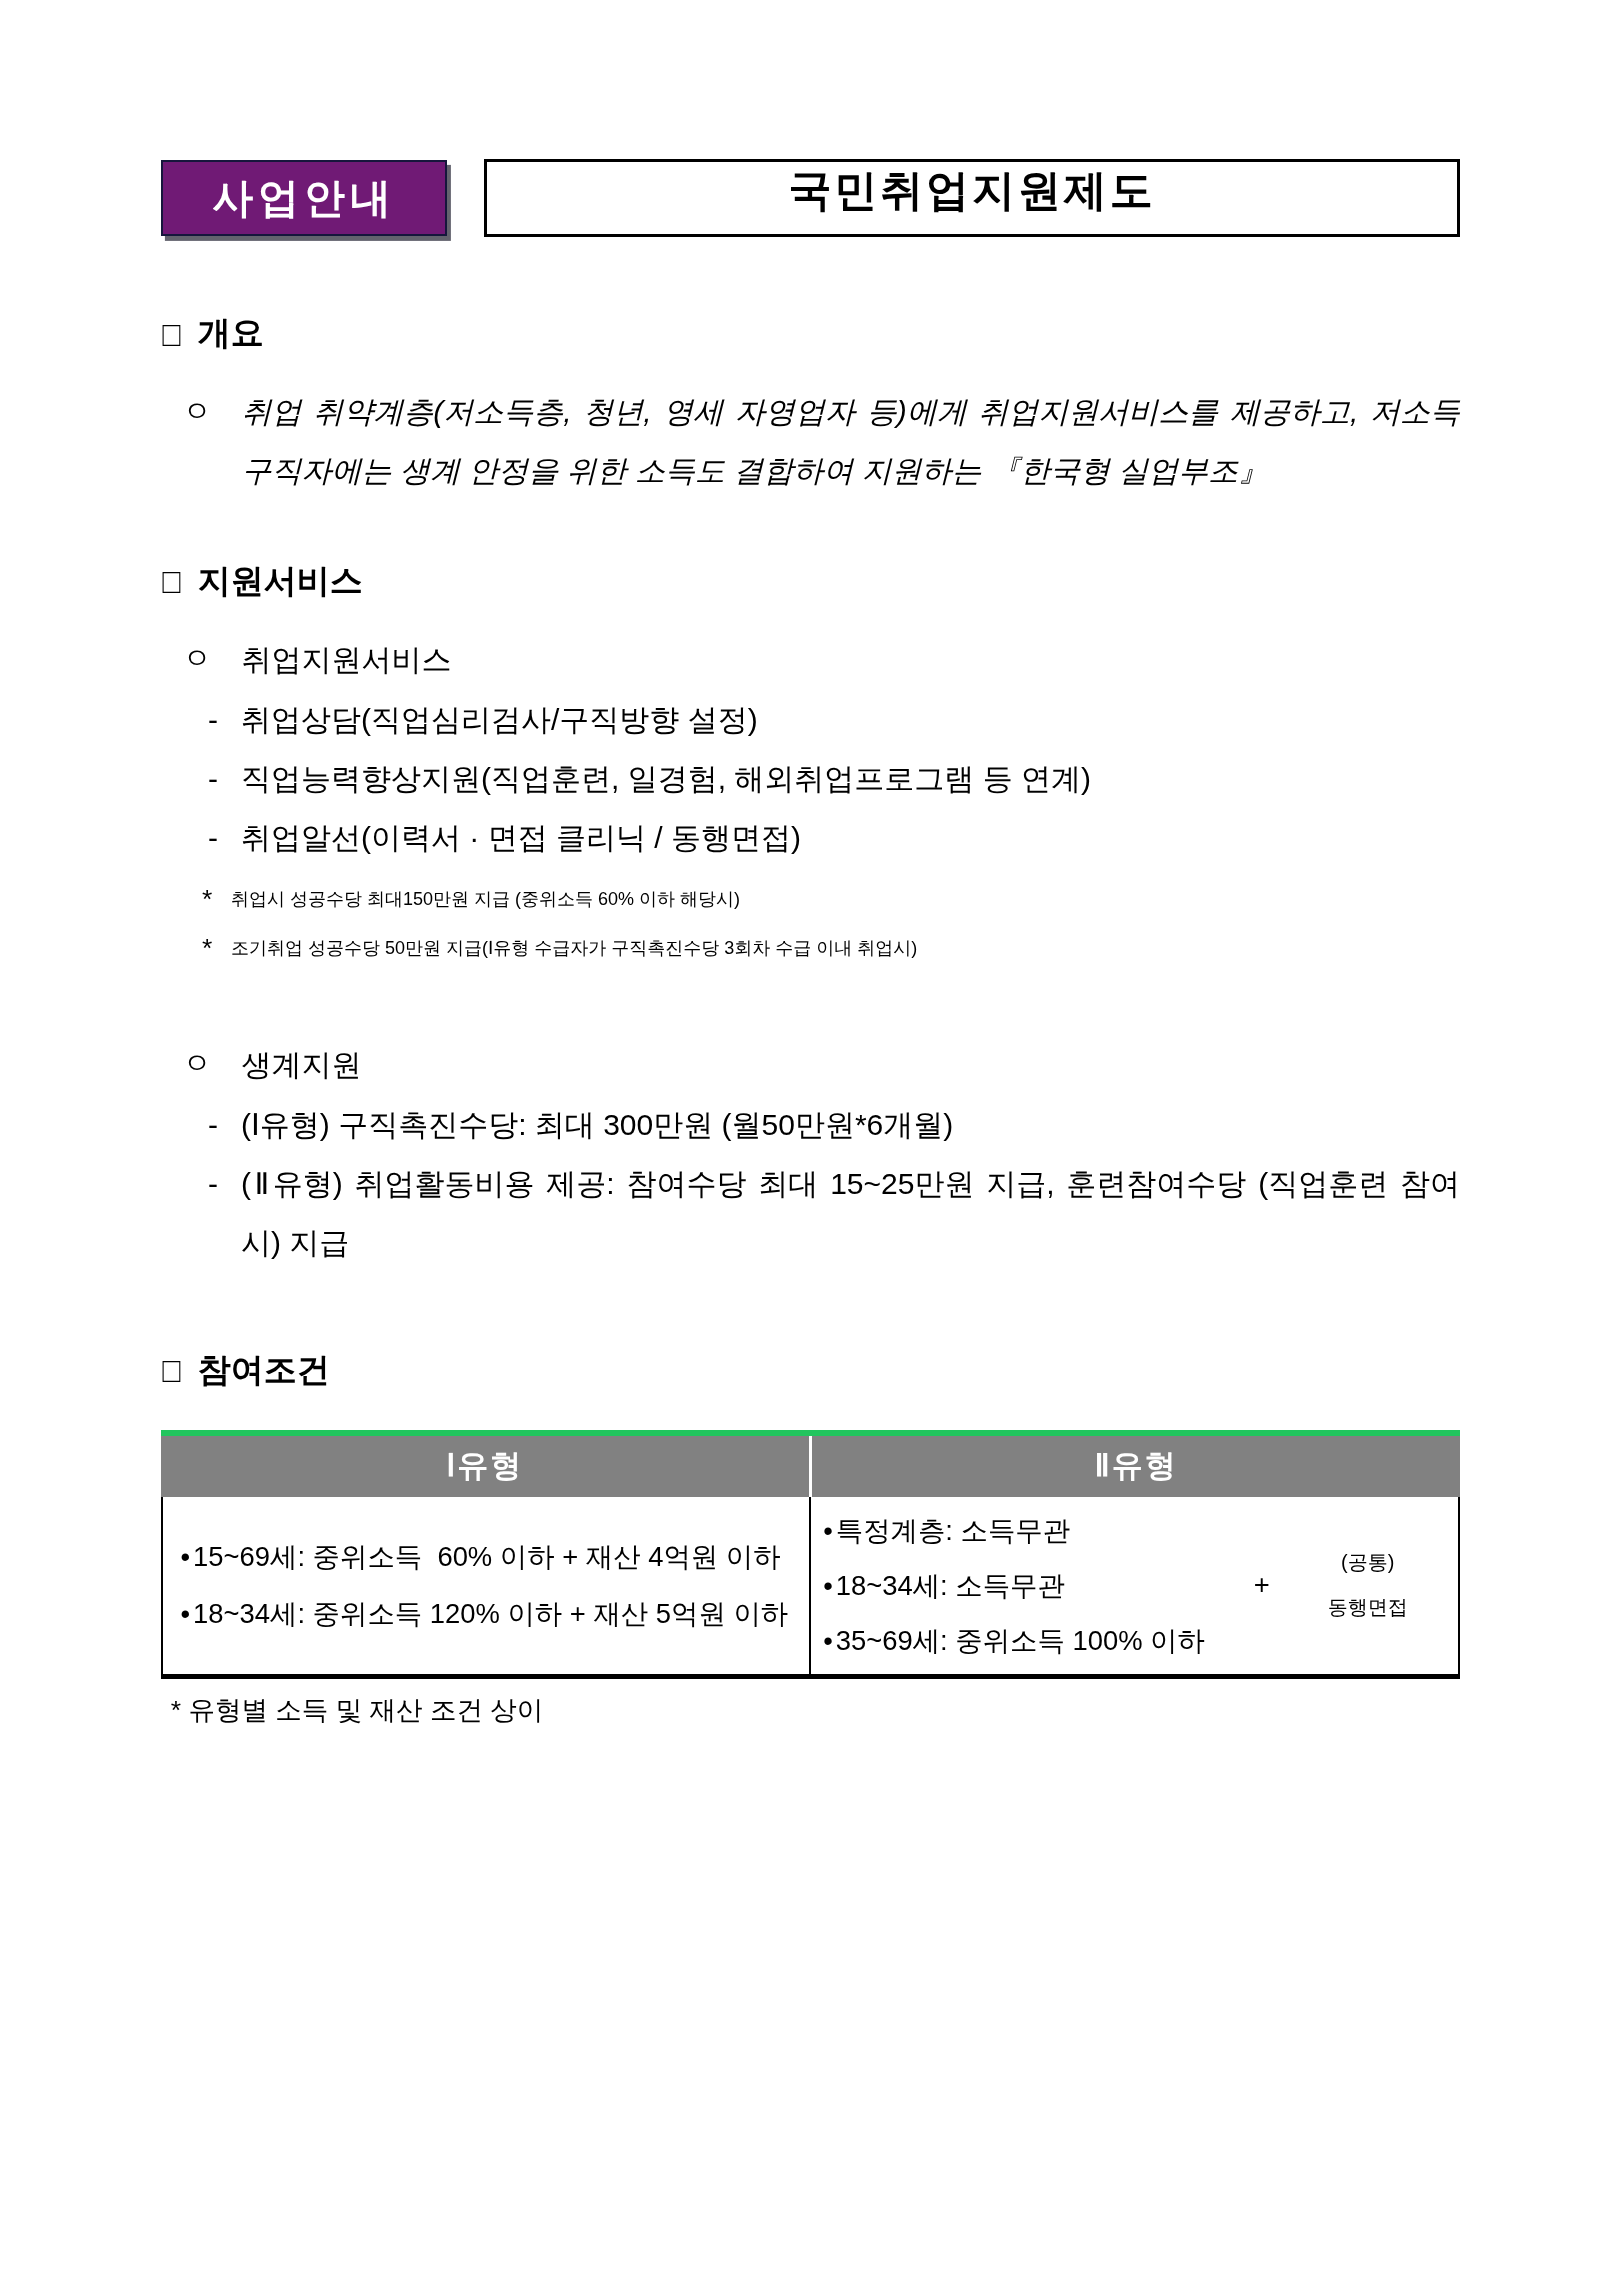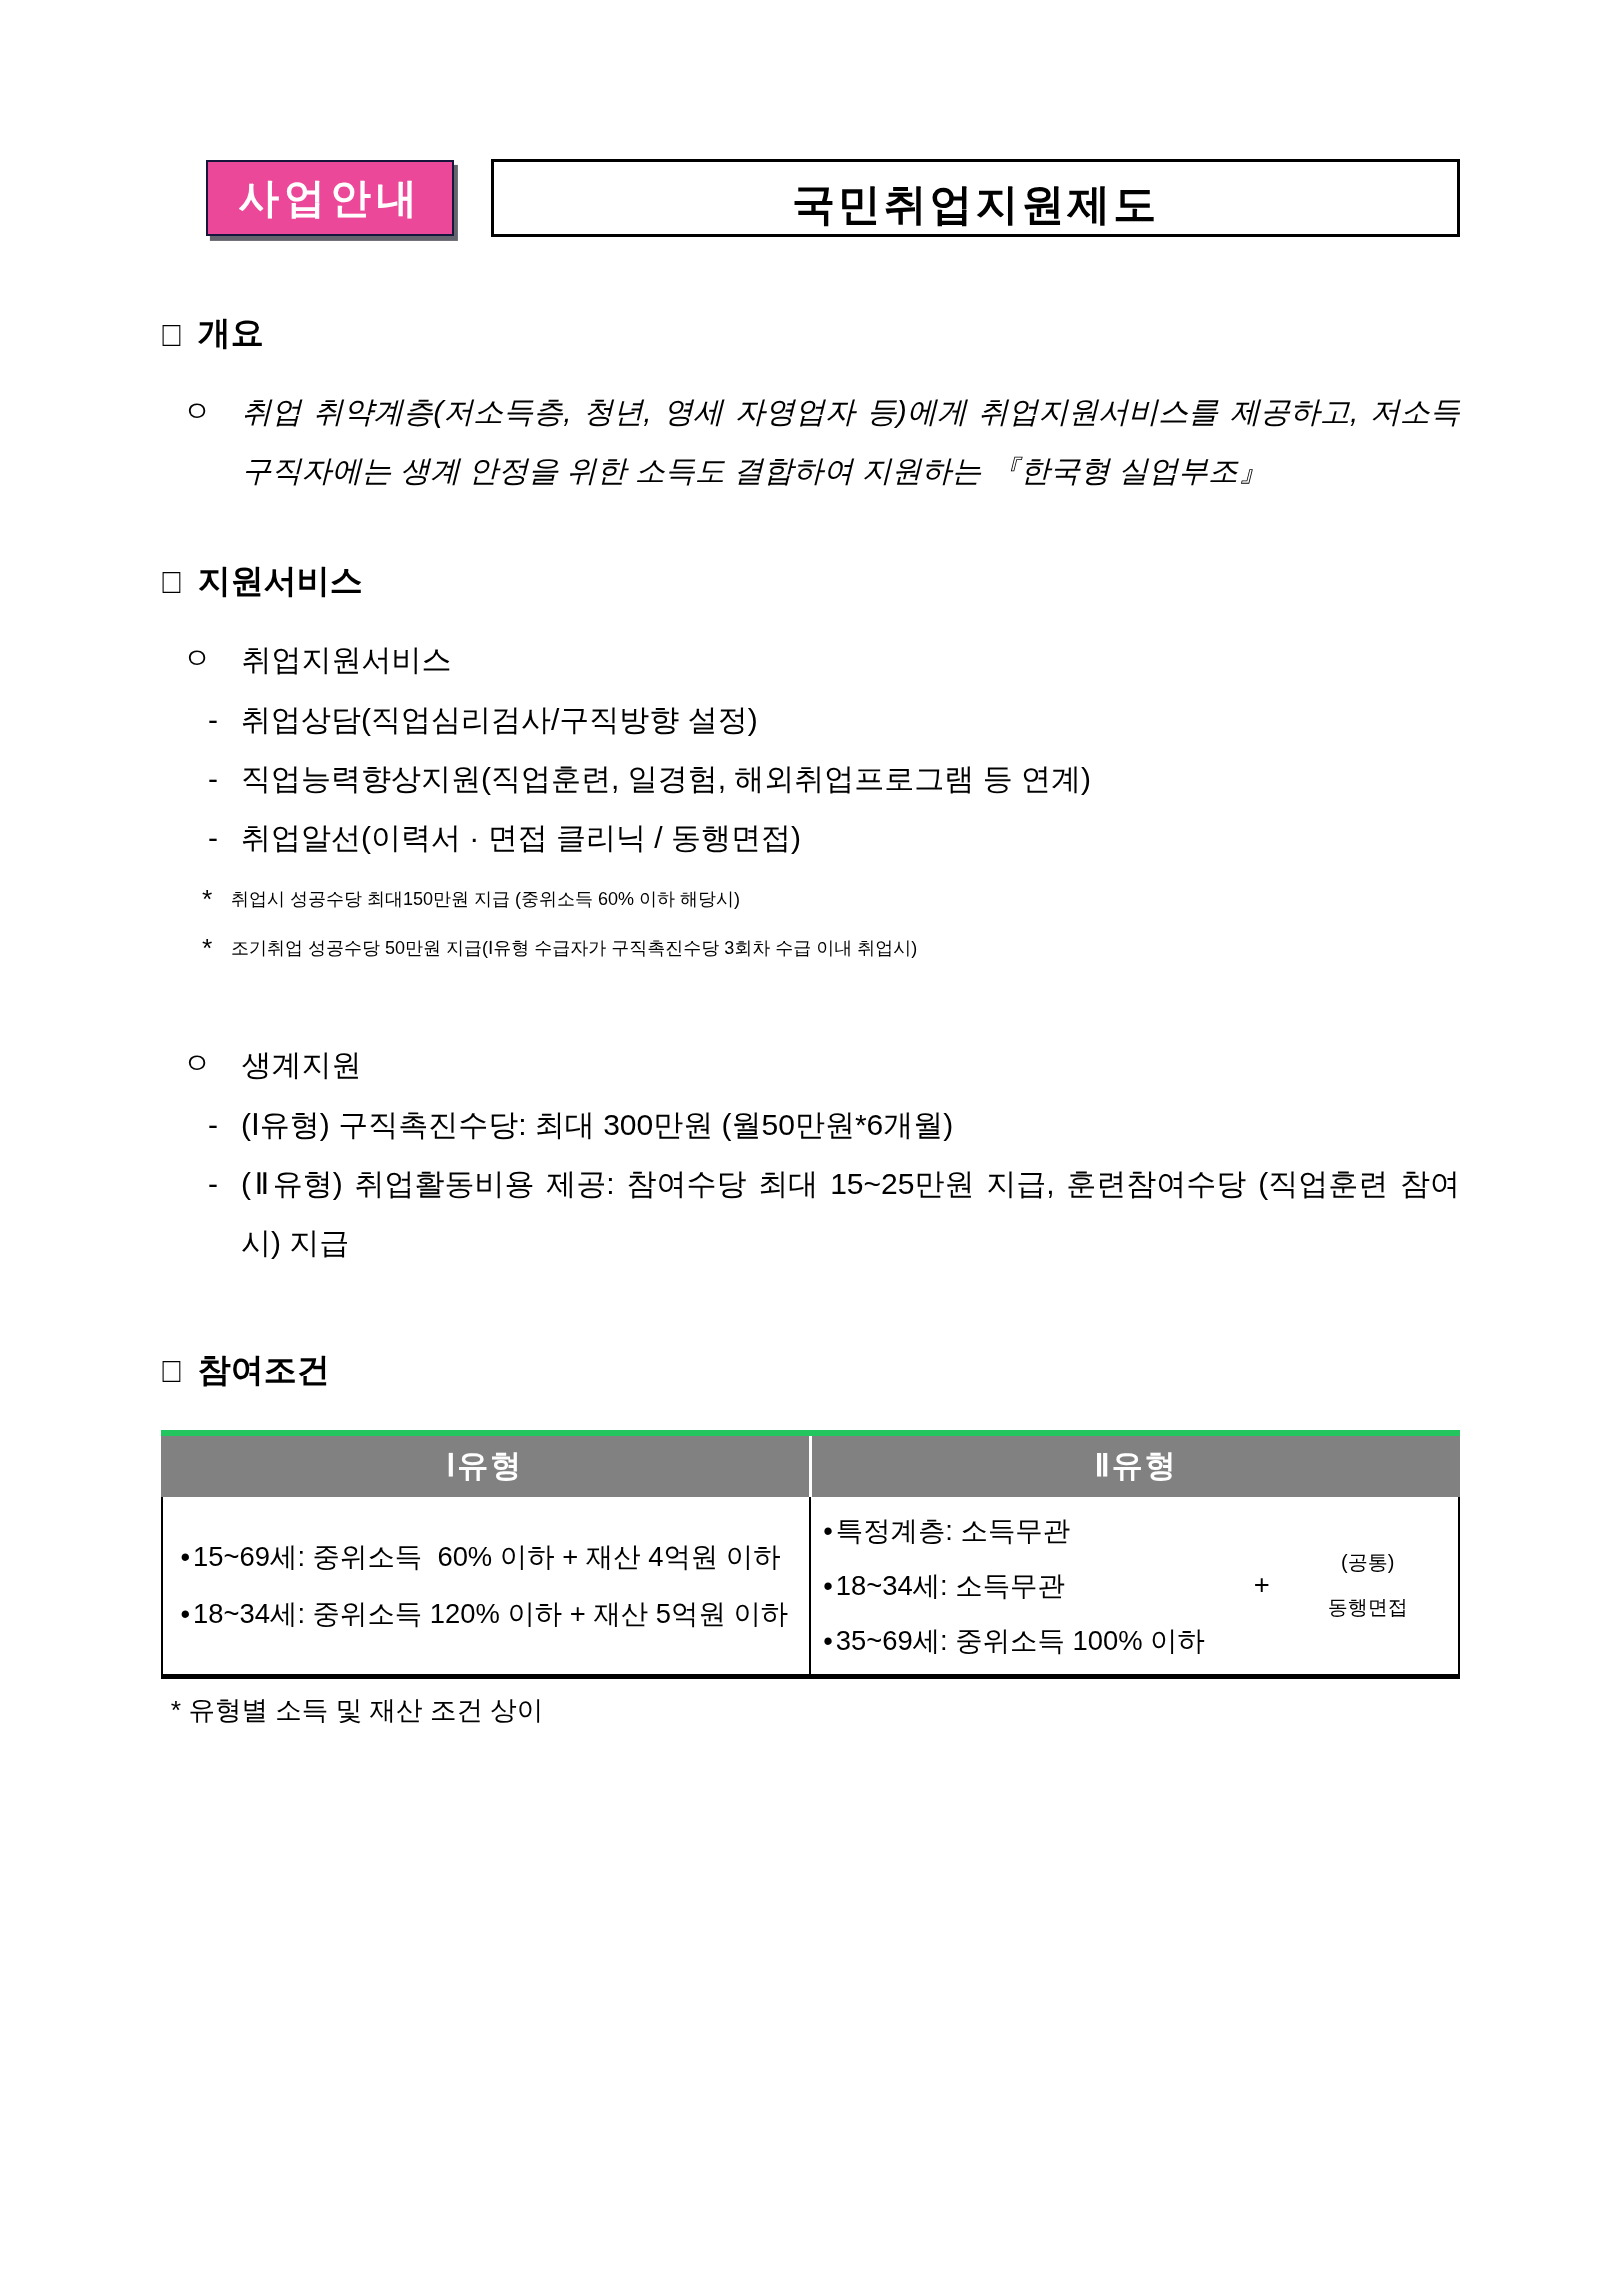--- a/index.html
+++ b/index.html
@@ -11,33 +11,32 @@
     margin: 0 auto;
     background: #ffffff;
     font-family: "Liberation Sans", sans-serif;
     color: #000;
     padding: 159px 161px 0 161px;
   }
 
   
   .header-row { display: flex; align-items: center; }
   .badge {
-    width: 248px; height: 76px;
-    background: #ec4899;
+    width: 286px; height: 76px;
+    background: #701a75;
     border: 2px solid #16163c;
     box-shadow: 3.9px 4.9px 0 #63636e;
     display: flex; align-items: center; justify-content: center;
     flex-shrink: 0;
-    margin-left: 45px;
   }
   .badge-label { color: #fff; font-size: 41px; font-weight: bold; letter-spacing: 4.9px; }
   .title-box {
     flex: 1; margin-left: 37px; height: 78px;
     border: 3.9px solid #000;
-    display: flex; align-items: flex-end; justify-content: center;
+    display: flex; align-items: flex-start; justify-content: center;
     background: #fff;
   }
   .title-label { font-size: 43px; font-weight: bold; letter-spacing: 2.9px; }
 
   
   .section-heading { display: flex; align-items: center; font-size: 33px; font-weight: bold; }
   .sq { display: inline-block; font-size: 35px; font-weight: bold; transform: scaleX(0.85); margin-right: 15.7px; }
 
   .sec-overview   { margin-top: 74px; }
   .sec-services   { margin-top: 59px; }

